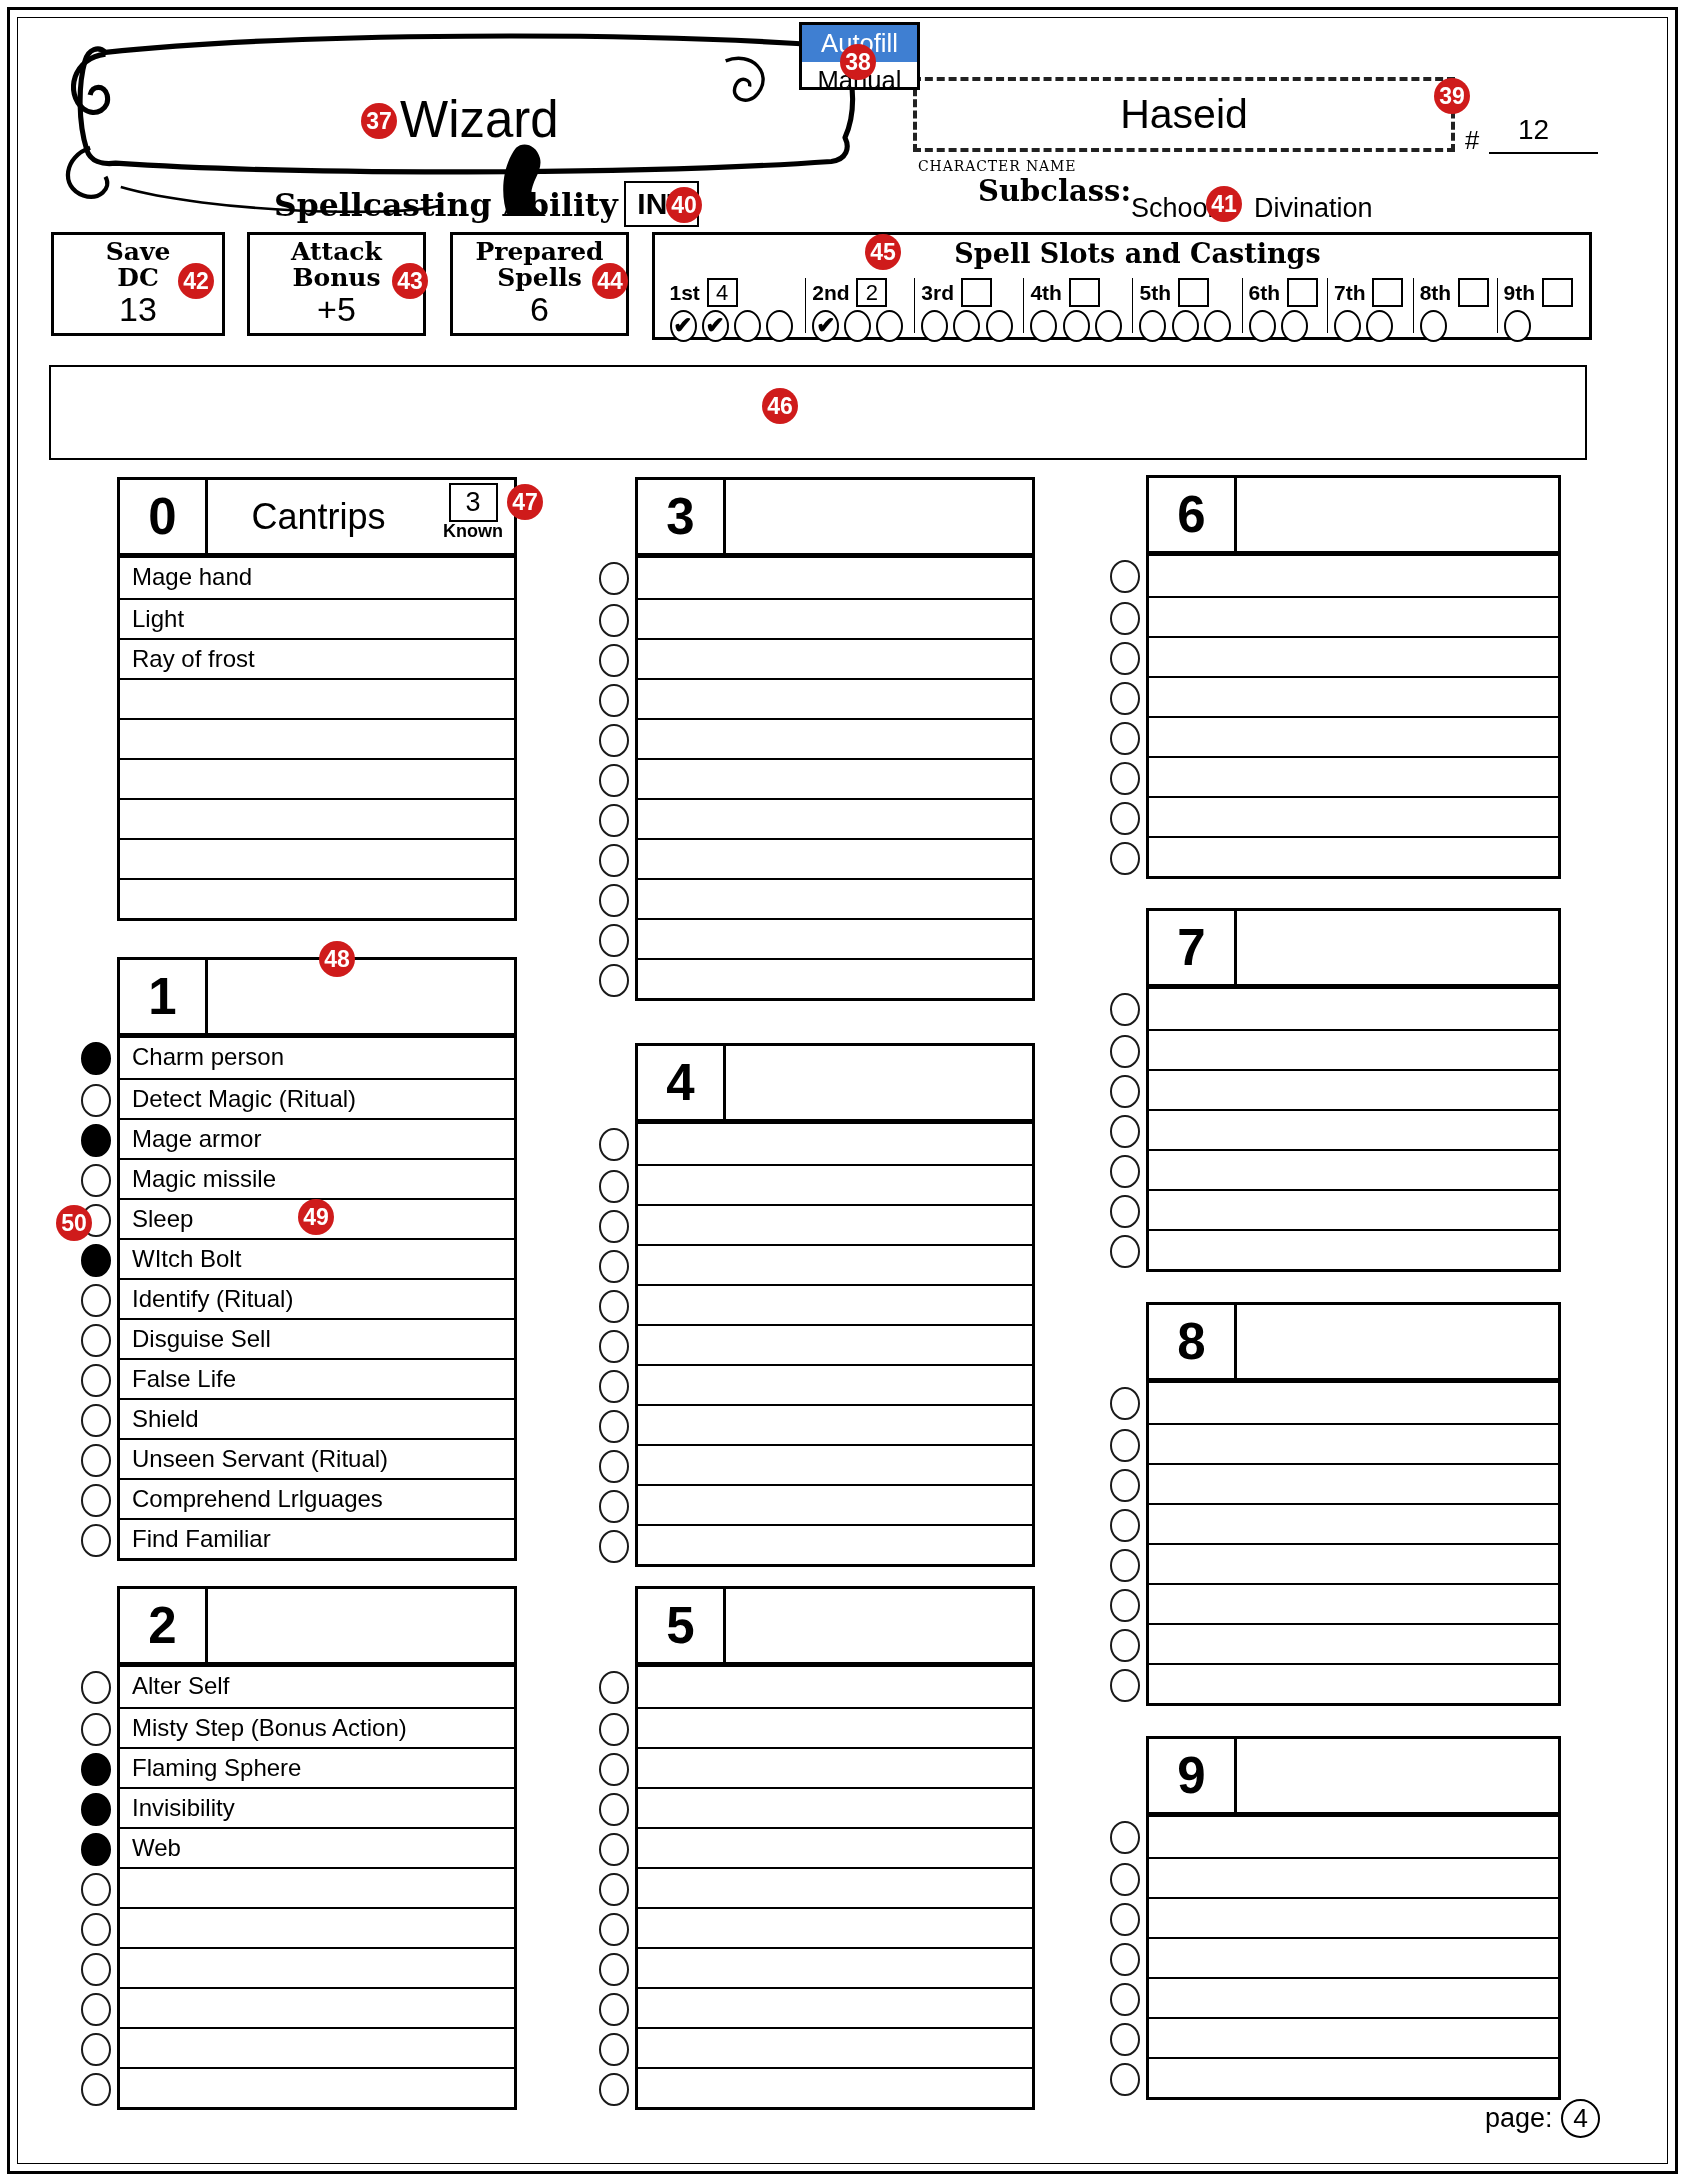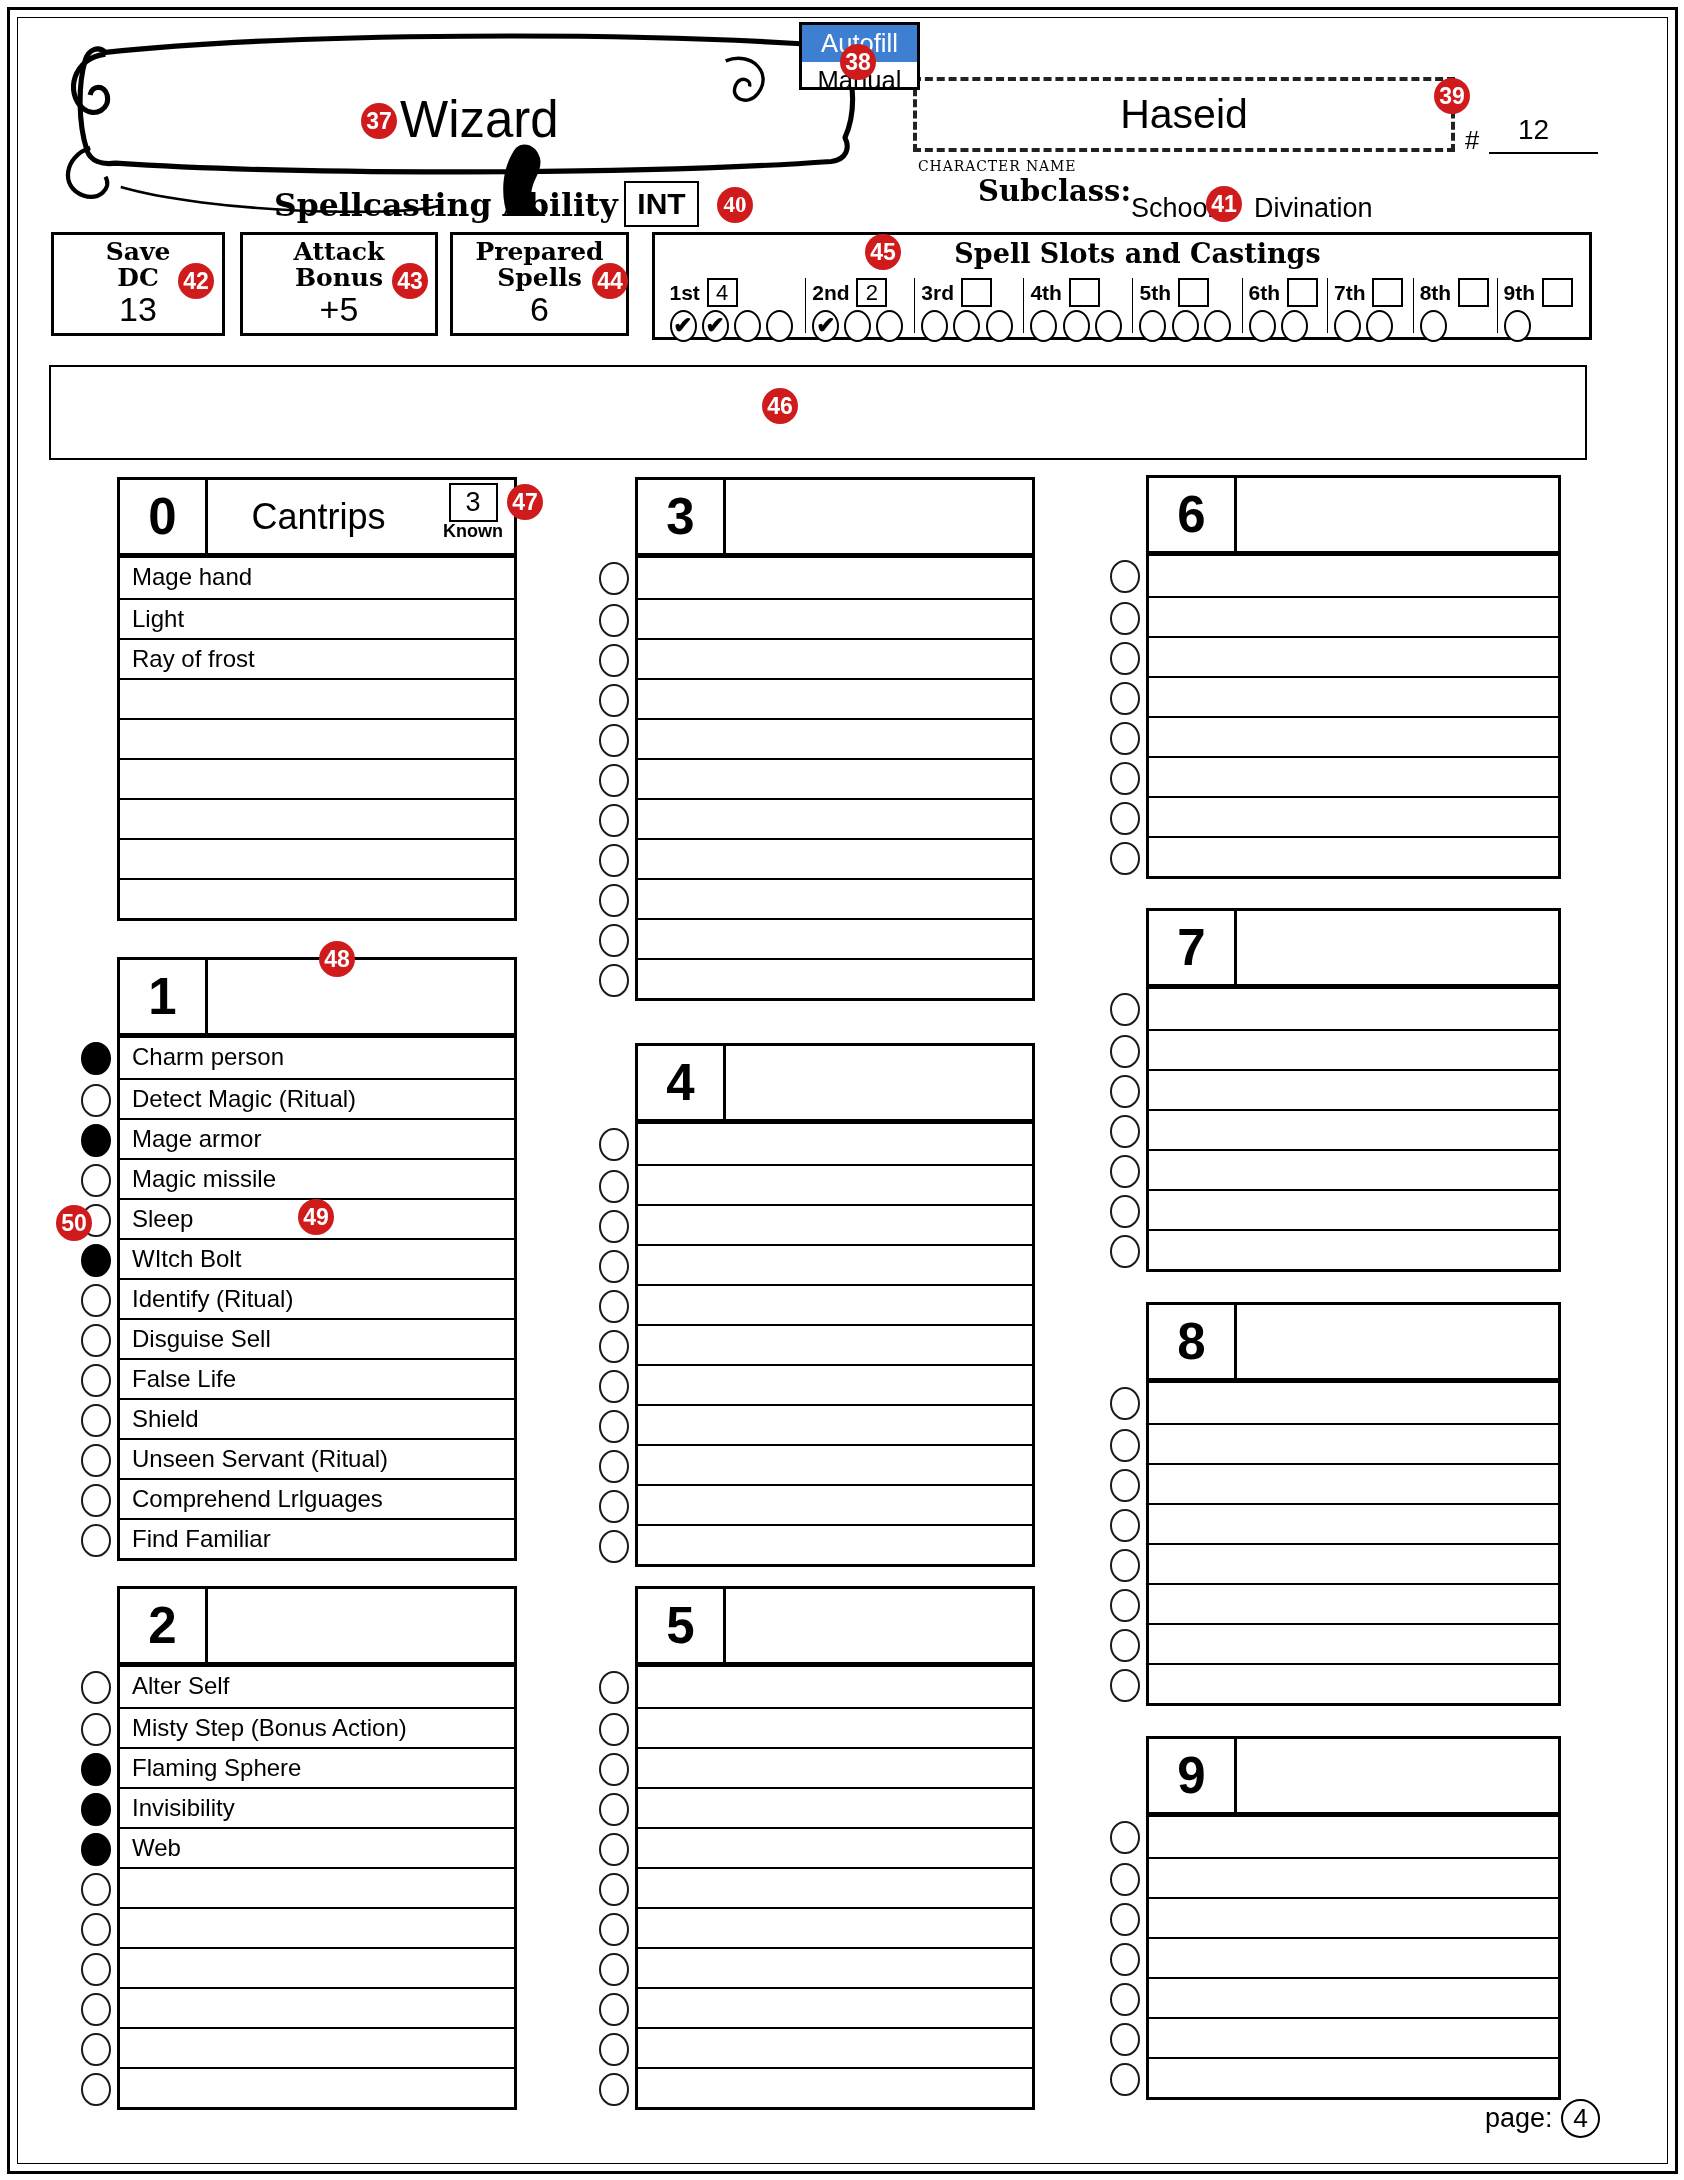--- a/index.html
+++ b/index.html
@@ -115,21 +115,21 @@
   <div class="subclass-prefix">School</div>
   <div class="subclass-value">Divination</div>
 
   <div class="stat-box" style="left:51px;width:174px;">
     <div class="stat-label">
       <div>Save</div>
       <div>DC</div>
     </div>
     <div class="stat-value">13</div>
   </div>
-  <div class="stat-box" style="left:240px;width:198px;">
+  <div class="stat-box" style="left:247px;width:179px;">
     <div class="stat-label">
       <div>Attack</div>
       <div>Bonus</div>
     </div>
     <div class="stat-value">+5</div>
   </div>
   <div class="stat-box" style="left:450px;width:179px;">
     <div class="stat-label">
       <div>Prepared</div>
       <div>Spells</div>
@@ -699,21 +699,21 @@
             <span class="prep-circle"></span>
             <span class="spell-name"></span>
           </div>
         </div>
       </section>
     </div>
 
   <div class="badge" style="left:361px;top:103px;">37</div>
   <div class="badge" style="left:840px;top:44px;">38</div>
   <div class="badge" style="left:1434px;top:78px;">39</div>
-  <div class="badge" style="left:717px;top:187px;font-family:Liberation Serif, serif;">40</div>
+  <div class="badge" style="left:666px;top:187px;">40</div>
   <div class="badge" style="left:1206px;top:186px;">41</div>
   <div class="badge" style="left:178px;top:263px;">42</div>
   <div class="badge" style="left:392px;top:263px;">43</div>
   <div class="badge" style="left:592px;top:263px;">44</div>
   <div class="badge" style="left:865px;top:234px;">45</div>
   <div class="badge" style="left:762px;top:388px;">46</div>
   <div class="badge" style="left:507px;top:484px;">47</div>
   <div class="badge" style="left:319px;top:941px;">48</div>
   <div class="badge" style="left:298px;top:1199px;">49</div>
   <div class="badge" style="left:56px;top:1205px;">50</div>

